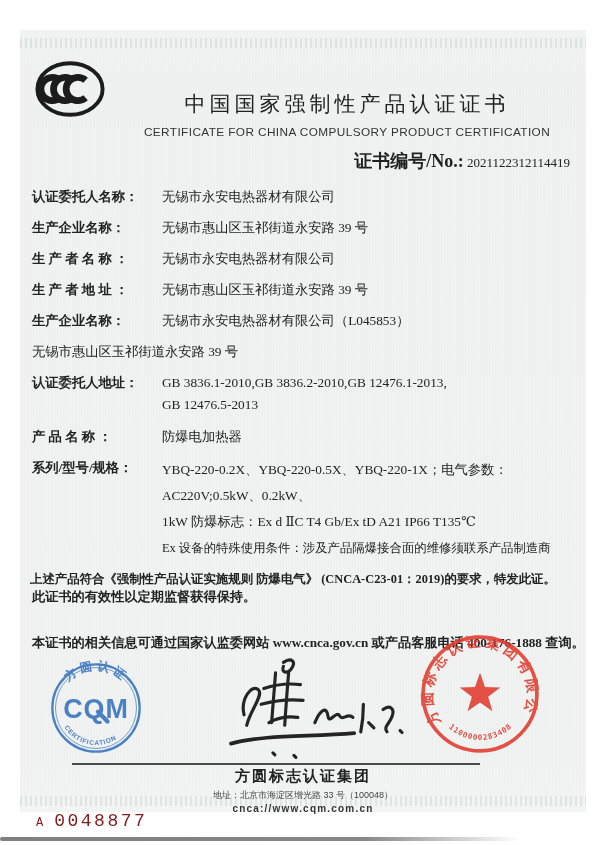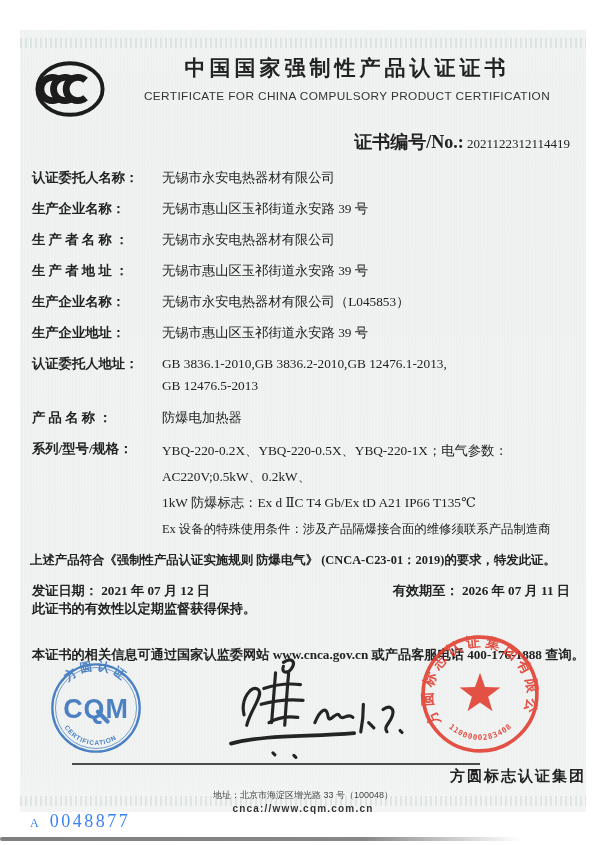--- a/index.html
+++ b/index.html
@@ -15,21 +15,21 @@
       linear-gradient(180deg,#eef2f0 0%,#edf0ef 6%,#eef1f0 94%,#f1f4f2 100%);
   }
   .texture-band{
     position:absolute;left:0;width:100%;height:10px;
     background:repeating-linear-gradient(90deg, rgba(140,160,158,.18) 0 2px, rgba(0,0,0,0) 2px 5px);
   }
   
   .hdr{display:flex;align-items:flex-start;padding-top:24px;}
   .ccc-box{width:100px;flex-shrink:0;display:flex;justify-content:center;padding-top:4px;}
   .titles{flex:1;text-align:center;padding-right:12px;}
-  .title-cn{font-size:21px;font-weight:bold;letter-spacing:4px;color:#222;}
+  .title-cn{font-size:21px;font-weight:normal;letter-spacing:4px;color:#222;margin-top:36px;}
   .title-en{font-family:"Liberation Sans","DejaVu Sans",sans-serif;font-size:11.8px;
     letter-spacing:.4px;color:#333;margin-top:7px;}
   .certno{font-size:13px;text-align:right;padding-right:16px;margin-top:10px;color:#222;}
   .certno .lbl-cn{font-weight:bold;font-size:18px;}
   
   .fields{padding:0 14px 0 12px;margin-top:13px;}
   .frow{display:flex;margin-bottom:10px;line-height:21px;font-size:13.3px;}
   .frow .lbl{width:130px;flex-shrink:0;font-weight:bold;color:#222;}
   .frow .val{flex:1;color:#222;}
   .frow .val .l2{line-height:22px;}
@@ -39,27 +39,27 @@
   .dates{display:flex;justify-content:space-between;padding:0 16px 0 12px;margin-top:13px;
     font-size:13.2px;font-weight:bold;color:#222;}
   .note{padding-left:12px;font-size:13.2px;font-weight:bold;color:#222;}
   .note.info{margin-top:28px;}
   
   .cqm{position:absolute;left:28px;top:630px;}
   .signature{position:absolute;left:205px;top:614px;}
   .stamp{position:absolute;left:396px;top:600px;}
   .sig-line{position:absolute;left:52px;top:733px;width:408px;height:2px;background:#4a4a4a;}
   .foot{position:absolute;left:0;top:737px;width:100%;text-align:center;}
-  .foot-org{font-size:15px;font-weight:bold;letter-spacing:2px;color:#222;text-align:right;}
+  .foot-org{font-size:15px;font-weight:bold;letter-spacing:2px;color:#222;}
   .foot-addr{font-size:9px;color:#444;margin-top:3px;font-family:"Liberation Sans","DejaVu Sans",sans-serif;}
   .foot-url{font-size:10px;font-weight:bold;letter-spacing:1.2px;color:#333;margin-top:1px;
     font-family:"Liberation Sans","DejaVu Sans",sans-serif;}
   
-  .serial{position:absolute;left:30px;top:811px;color:#3b82f6;
-    font-family:Liberation Serif, serif;}
+  .serial{position:absolute;left:36px;top:811px;color:#7f1d1d;
+    font-family:Liberation Mono, monospace;}
   .serial .pfx{font-size:12px;margin-right:10px;letter-spacing:1px;}
   .serial .num{font-size:18px;letter-spacing:2.5px;}
   .bottom-edge{position:absolute;left:0;top:837px;width:520px;height:4px;border-radius:2px;
     background:linear-gradient(to right,#7e7f7f 0%,#868887 70%,rgba(150,152,151,0) 100%);}
 </style>
 </head>
 <body>
 
 <div class="paper">
   <div class="texture-band" style="top:8px"></div>
@@ -100,21 +100,20 @@
     </div>
     <div class="frow">
       <span class="lbl">生 产 者 地 址 ：</span>
       <span class="val">无锡市惠山区玉祁街道永安路 39 号</span>
     </div>
     <div class="frow">
       <span class="lbl">生产企业名称：</span>
       <span class="val">无锡市永安电热器材有限公司（L045853）</span>
     </div>
     <div class="frow">
-      <span class="lbl">生产企业地址：</span>
       <span class="val">无锡市惠山区玉祁街道永安路 39 号</span>
     </div>
     <div class="frow">
       <span class="lbl">认证委托人地址：</span>
       <span class="val">
         <div class="l2">GB 3836.1-2010,GB 3836.2-2010,GB 12476.1-2013,</div>
         <div class="l2">GB 12476.5-2013</div>
       </span>
     </div>
     <div class="frow">
@@ -126,30 +125,20 @@
       <span class="val">
         <div>YBQ-220-0.2X、YBQ-220-0.5X、YBQ-220-1X；电气参数：AC220V;0.5kW、0.2kW、</div>
         <div>1kW 防爆标志：Ex d ⅡC T4 Gb/Ex tD A21 IP66 T135℃</div>
         <div class="l3">Ex 设备的特殊使用条件：涉及产品隔爆接合面的维修须联系产品制造商</div>
       </span>
     </div>
   </div>
 
   <div class="compliance">上述产品符合《强制性产品认证实施规则 防爆电气》 (CNCA-C23-01：2019)的要求，特发此证。</div>
 
-  <div class="dates">
-    <span>
-      <span>发证日期：</span>
-      <span>2021 年 07 月 12 日</span>
-    </span>
-    <span>
-      <span>有效期至：</span>
-      <span>2026 年 07 月 11 日</span>
-    </span>
-  </div>
 
   <div class="note">此证书的有效性以定期监督获得保持。</div>
   <div class="note info">本证书的相关信息可通过国家认监委网站 www.cnca.gov.cn 或产品客服电话 400-176-1888 查询。</div>
 
   <div class="cqm">
     <svg width="96" height="96" viewBox="-50 -50 100 100">
       <circle r="45.5" fill="none" stroke="#4b81c3" stroke-width="2.4"></circle>
       <circle r="42.2" fill="none" stroke="#4b81c3" stroke-width="0.8"></circle>
       <defs>
         <path id="cqmTop" d="M -29 -27 A 39.6 39.6 0 0 1 29 -27"></path>

